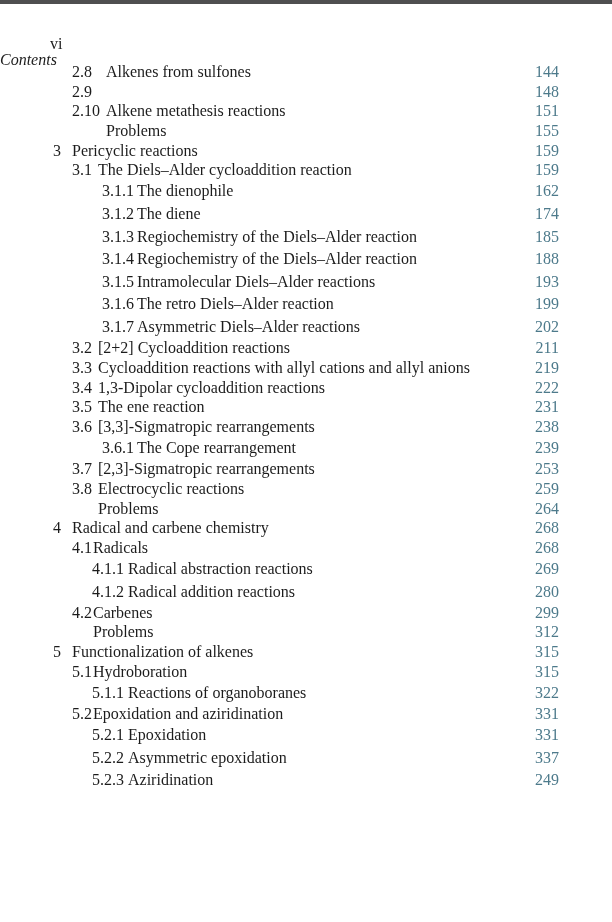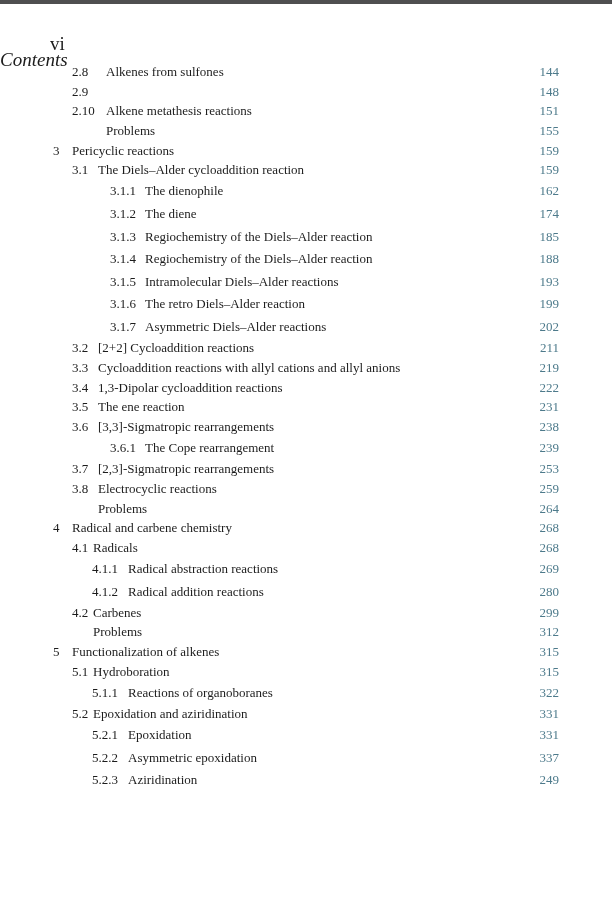--- a/index.html
+++ b/index.html
@@ -12,47 +12,47 @@
     overflow: hidden;
   }
   .topbar {
     position: absolute; top: 0; left: 0;
     width: 612px; height: 4px;
     background: var(--bar, #4f4f50);
   }
   .header {
     position: absolute; top: 35px; left: 0;
     width: 552px; height: 17px;
-    font-size: 19px; line-height: 17px;
+    font-size: 16px; line-height: 17px;
   }
   .folio { position: absolute; left: 50px; top: 0; }
   .htitle {
     position: absolute; left: 0; top: 16px; width: 612px;
     font-style: italic;
   }
   .toc { position: absolute; top: 62px; left: 0; width: 612px; }
   .row {
     display: flex; align-items: center;
-    height: 19.7px; font-size: 13px; white-space: nowrap;
+    height: 19.7px; font-size: 16px; white-space: nowrap;
   }
   .row.lv3 { height: 22.6px; }
   .num { flex: none; }
   .title { flex: 1 1 auto; overflow: hidden; }
   .pg {
     flex: none; margin-left: auto;
     padding-right: 53px; text-align: right;
     color: var(--pgcol, #4d7a8b);
   }
   
   .lv1 { padding-left: 53px; }           .lv1 .num { width: 19px; }
   .lv2 { padding-left: 72px; }
   .lv2.ch2 .num { width: 34px; }
   .lv2.ch3 .num { width: 26px; }
   .lv2.ch4 .num, .lv2.ch5 .num { width: 21px; }
-  .lv3.ch3 { padding-left: 102px; margin-left: 8px; }      .lv3.ch3 .num { width: 35px; }
+  .lv3.ch3 { padding-left: 102px; }      .lv3.ch3 .num { width: 35px; }
   .lv3.ch4, .lv3.ch5 { padding-left: 92px; }
   .lv3.ch4 .num, .lv3.ch5 .num { width: 36px; }
 </style>
 </head>
 <body style="--ink: #1c1c1c; --bar: #4f4f50; --pgcol: #4d7a8b;">
 
 <div class="topbar"></div>
 
 <div class="header">
   <span class="folio">vi</span>

